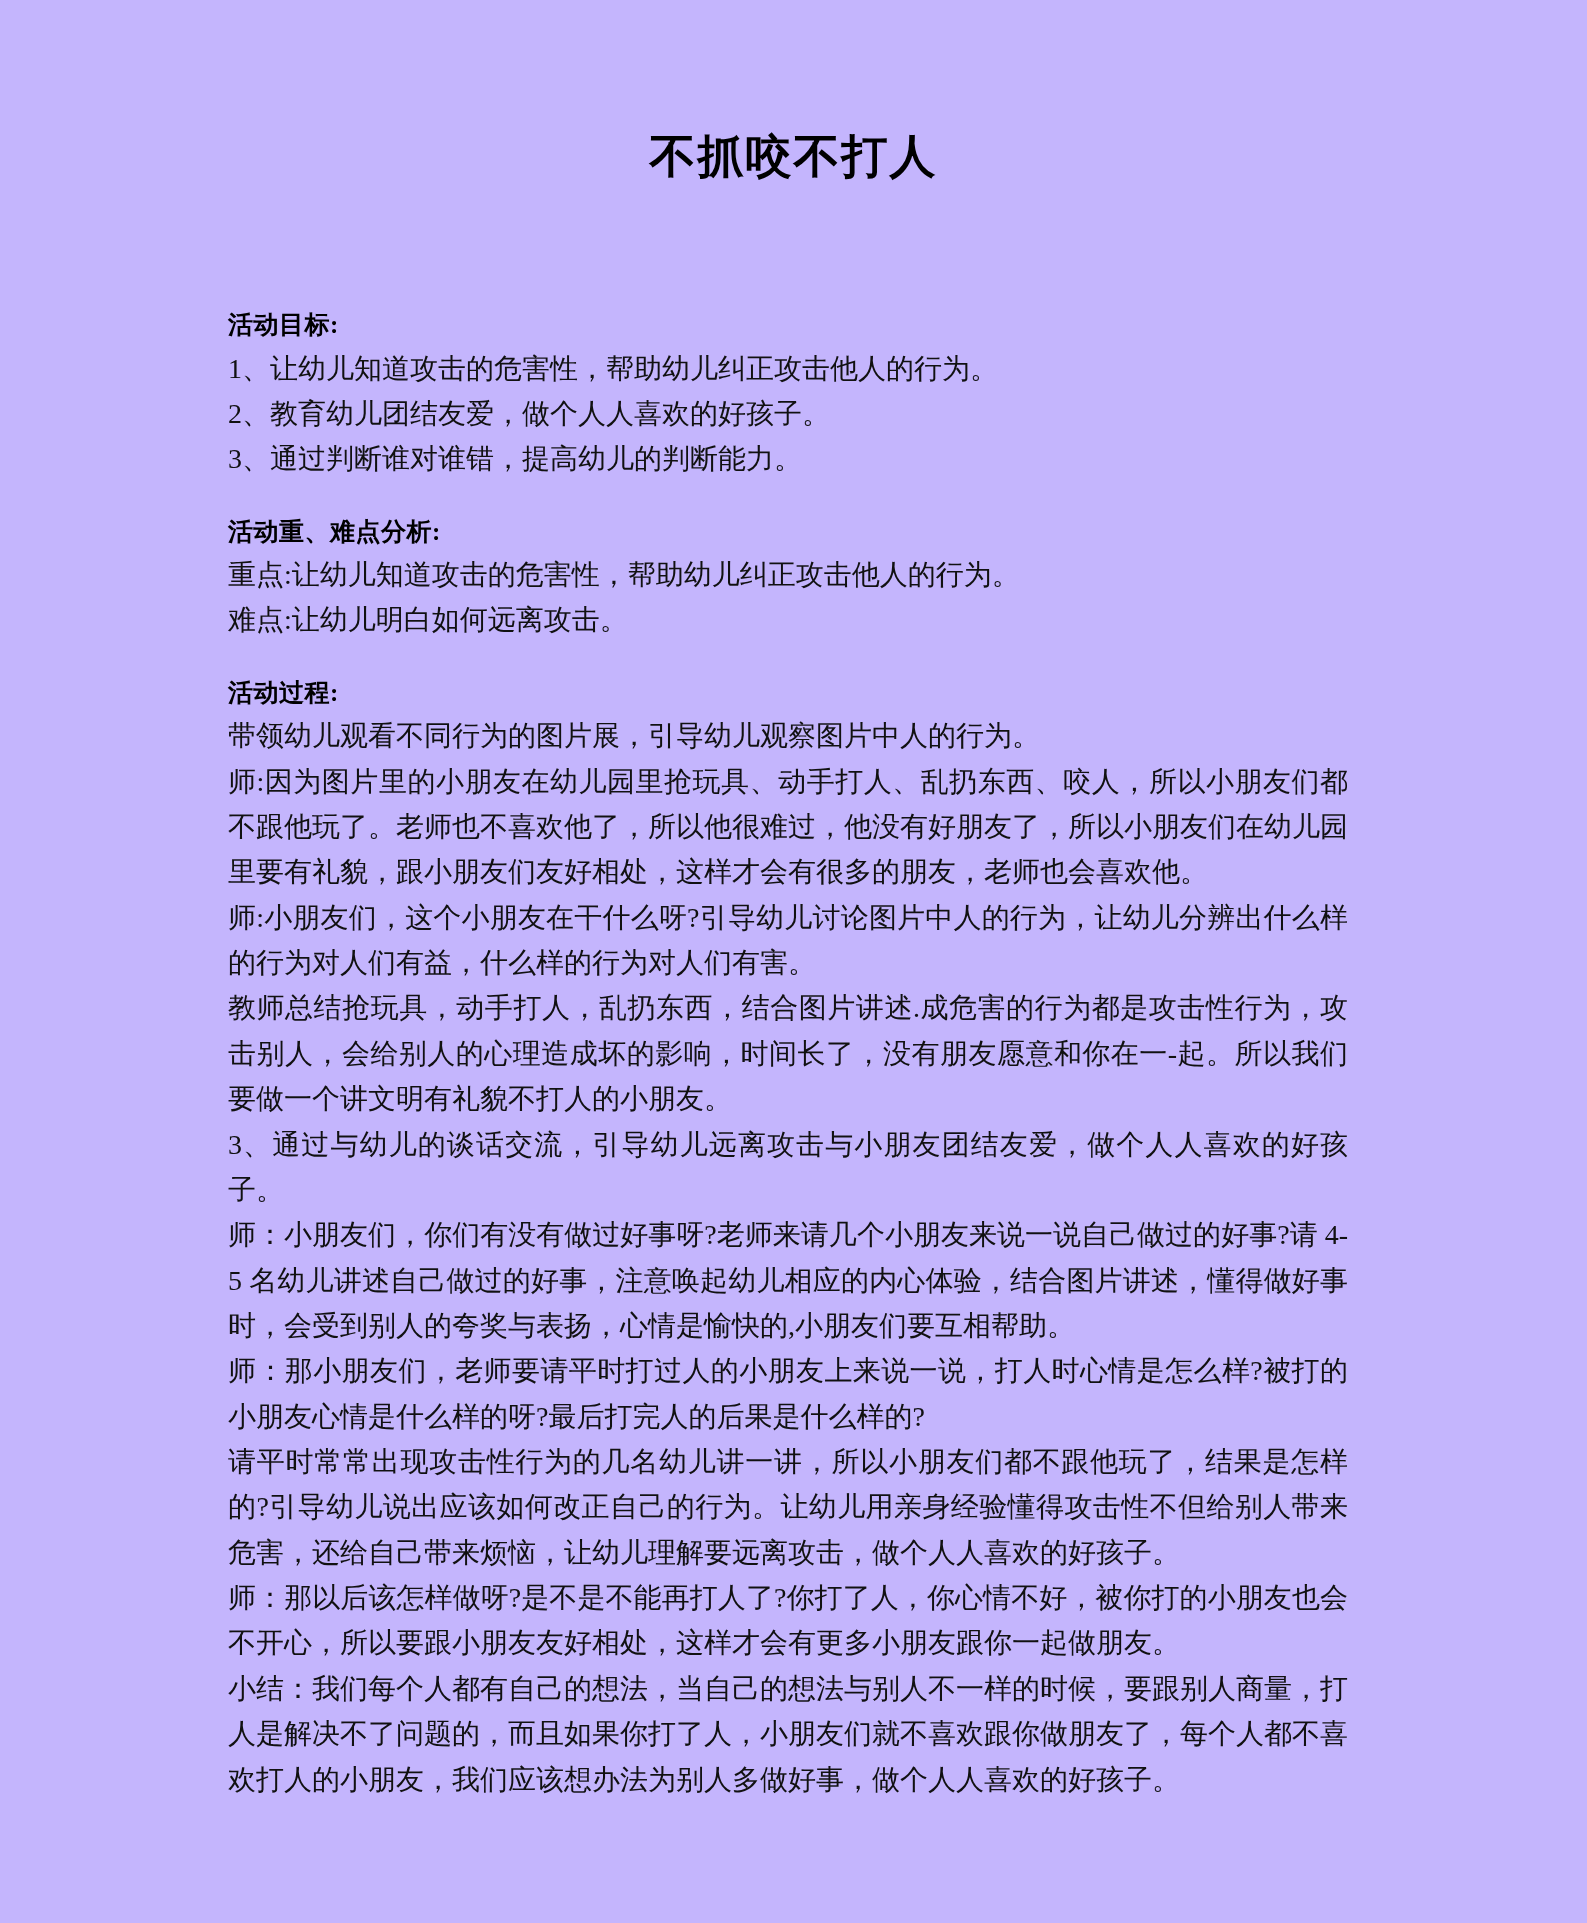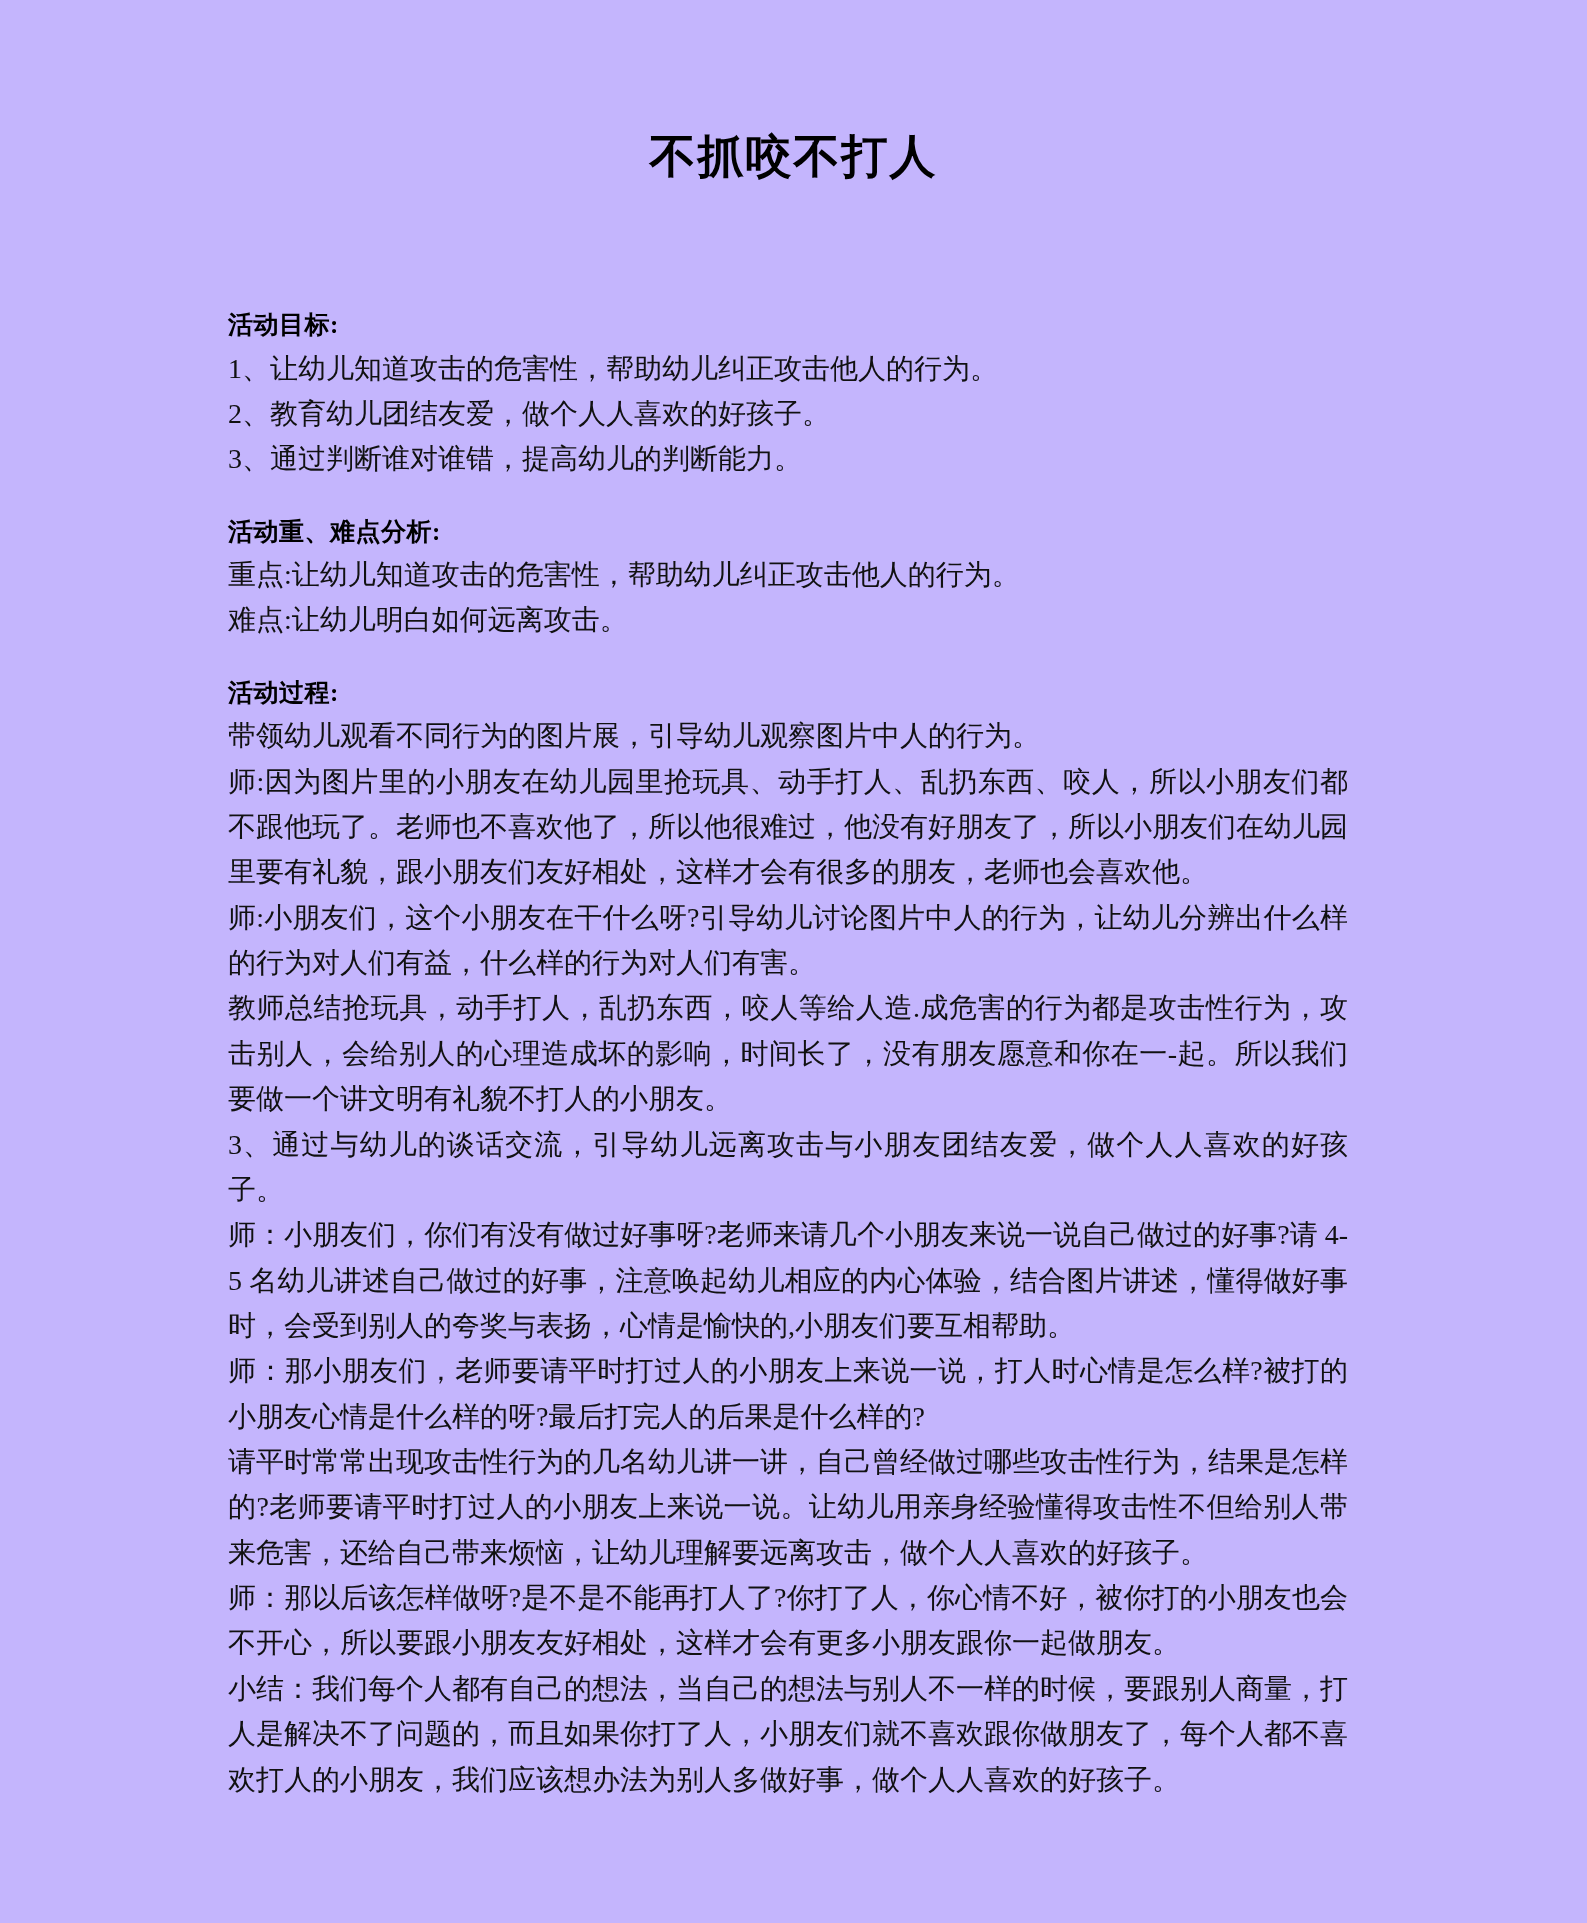--- a/index.html
+++ b/index.html
@@ -78,23 +78,23 @@
       <div class="section-heading">活动重、难点分析:</div>
       <p class="para">重点:让幼儿知道攻击的危害性，帮助幼儿纠正攻击他人的行为。</p>
       <p class="para">难点:让幼儿明白如何远离攻击。</p>
     </div>
 
     <div class="section">
       <div class="section-heading">活动过程:</div>
       <p class="para">带领幼儿观看不同行为的图片展，引导幼儿观察图片中人的行为。</p>
       <p class="para">师:因为图片里的小朋友在幼儿园里抢玩具、动手打人、乱扔东西、咬人，所以小朋友们都不跟他玩了。老师也不喜欢他了，所以他很难过，他没有好朋友了，所以小朋友们在幼儿园里要有礼貌，跟小朋友们友好相处，这样才会有很多的朋友，老师也会喜欢他。</p>
       <p class="para">师:小朋友们，这个小朋友在干什么呀?引导幼儿讨论图片中人的行为，让幼儿分辨出什么样的行为对人们有益，什么样的行为对人们有害。</p>
-      <p class="para">教师总结抢玩具，动手打人，乱扔东西，咬人等给人造.成危害的行为都是攻击性行为，攻击别人，会给别人的心理造成坏的影响，时间长了，没有朋友愿意和你在一-起。所以我们要做一个讲文明有礼貌不打人的小朋友。</p>
+      <p class="para">教师总结抢玩具，动手打人，乱扔东西，结合图片讲述.成危害的行为都是攻击性行为，攻击别人，会给别人的心理造成坏的影响，时间长了，没有朋友愿意和你在一-起。所以我们要做一个讲文明有礼貌不打人的小朋友。</p>
       <p class="para">3、通过与幼儿的谈话交流，引导幼儿远离攻击与小朋友团结友爱，做个人人喜欢的好孩子。</p>
       <p class="para">师：小朋友们，你们有没有做过好事呀?老师来请几个小朋友来说一说自己做过的好事?请 4-5 名幼儿讲述自己做过的好事，注意唤起幼儿相应的内心体验，结合图片讲述，懂得做好事时，会受到别人的夸奖与表扬，心情是愉快的,小朋友们要互相帮助。</p>
       <p class="para">师：那小朋友们，老师要请平时打过人的小朋友上来说一说，打人时心情是怎么样?被打的小朋友心情是什么样的呀?最后打完人的后果是什么样的?</p>
-      <p class="para">请平时常常出现攻击性行为的几名幼儿讲一讲，自己曾经做过哪些攻击性行为，结果是怎样的?老师要请平时打过人的小朋友上来说一说。让幼儿用亲身经验懂得攻击性不但给别人带来危害，还给自己带来烦恼，让幼儿理解要远离攻击，做个人人喜欢的好孩子。</p>
+      <p class="para">请平时常常出现攻击性行为的几名幼儿讲一讲，所以小朋友们都不跟他玩了，结果是怎样的?引导幼儿说出应该如何改正自己的行为。让幼儿用亲身经验懂得攻击性不但给别人带来危害，还给自己带来烦恼，让幼儿理解要远离攻击，做个人人喜欢的好孩子。</p>
       <p class="para">师：那以后该怎样做呀?是不是不能再打人了?你打了人，你心情不好，被你打的小朋友也会不开心，所以要跟小朋友友好相处，这样才会有更多小朋友跟你一起做朋友。</p>
       <p class="para">小结：我们每个人都有自己的想法，当自己的想法与别人不一样的时候，要跟别人商量，打人是解决不了问题的，而且如果你打了人，小朋友们就不喜欢跟你做朋友了，每个人都不喜欢打人的小朋友，我们应该想办法为别人多做好事，做个人人喜欢的好孩子。</p>
     </div>
 
   </div>
 </div>
 
 </body></html>

